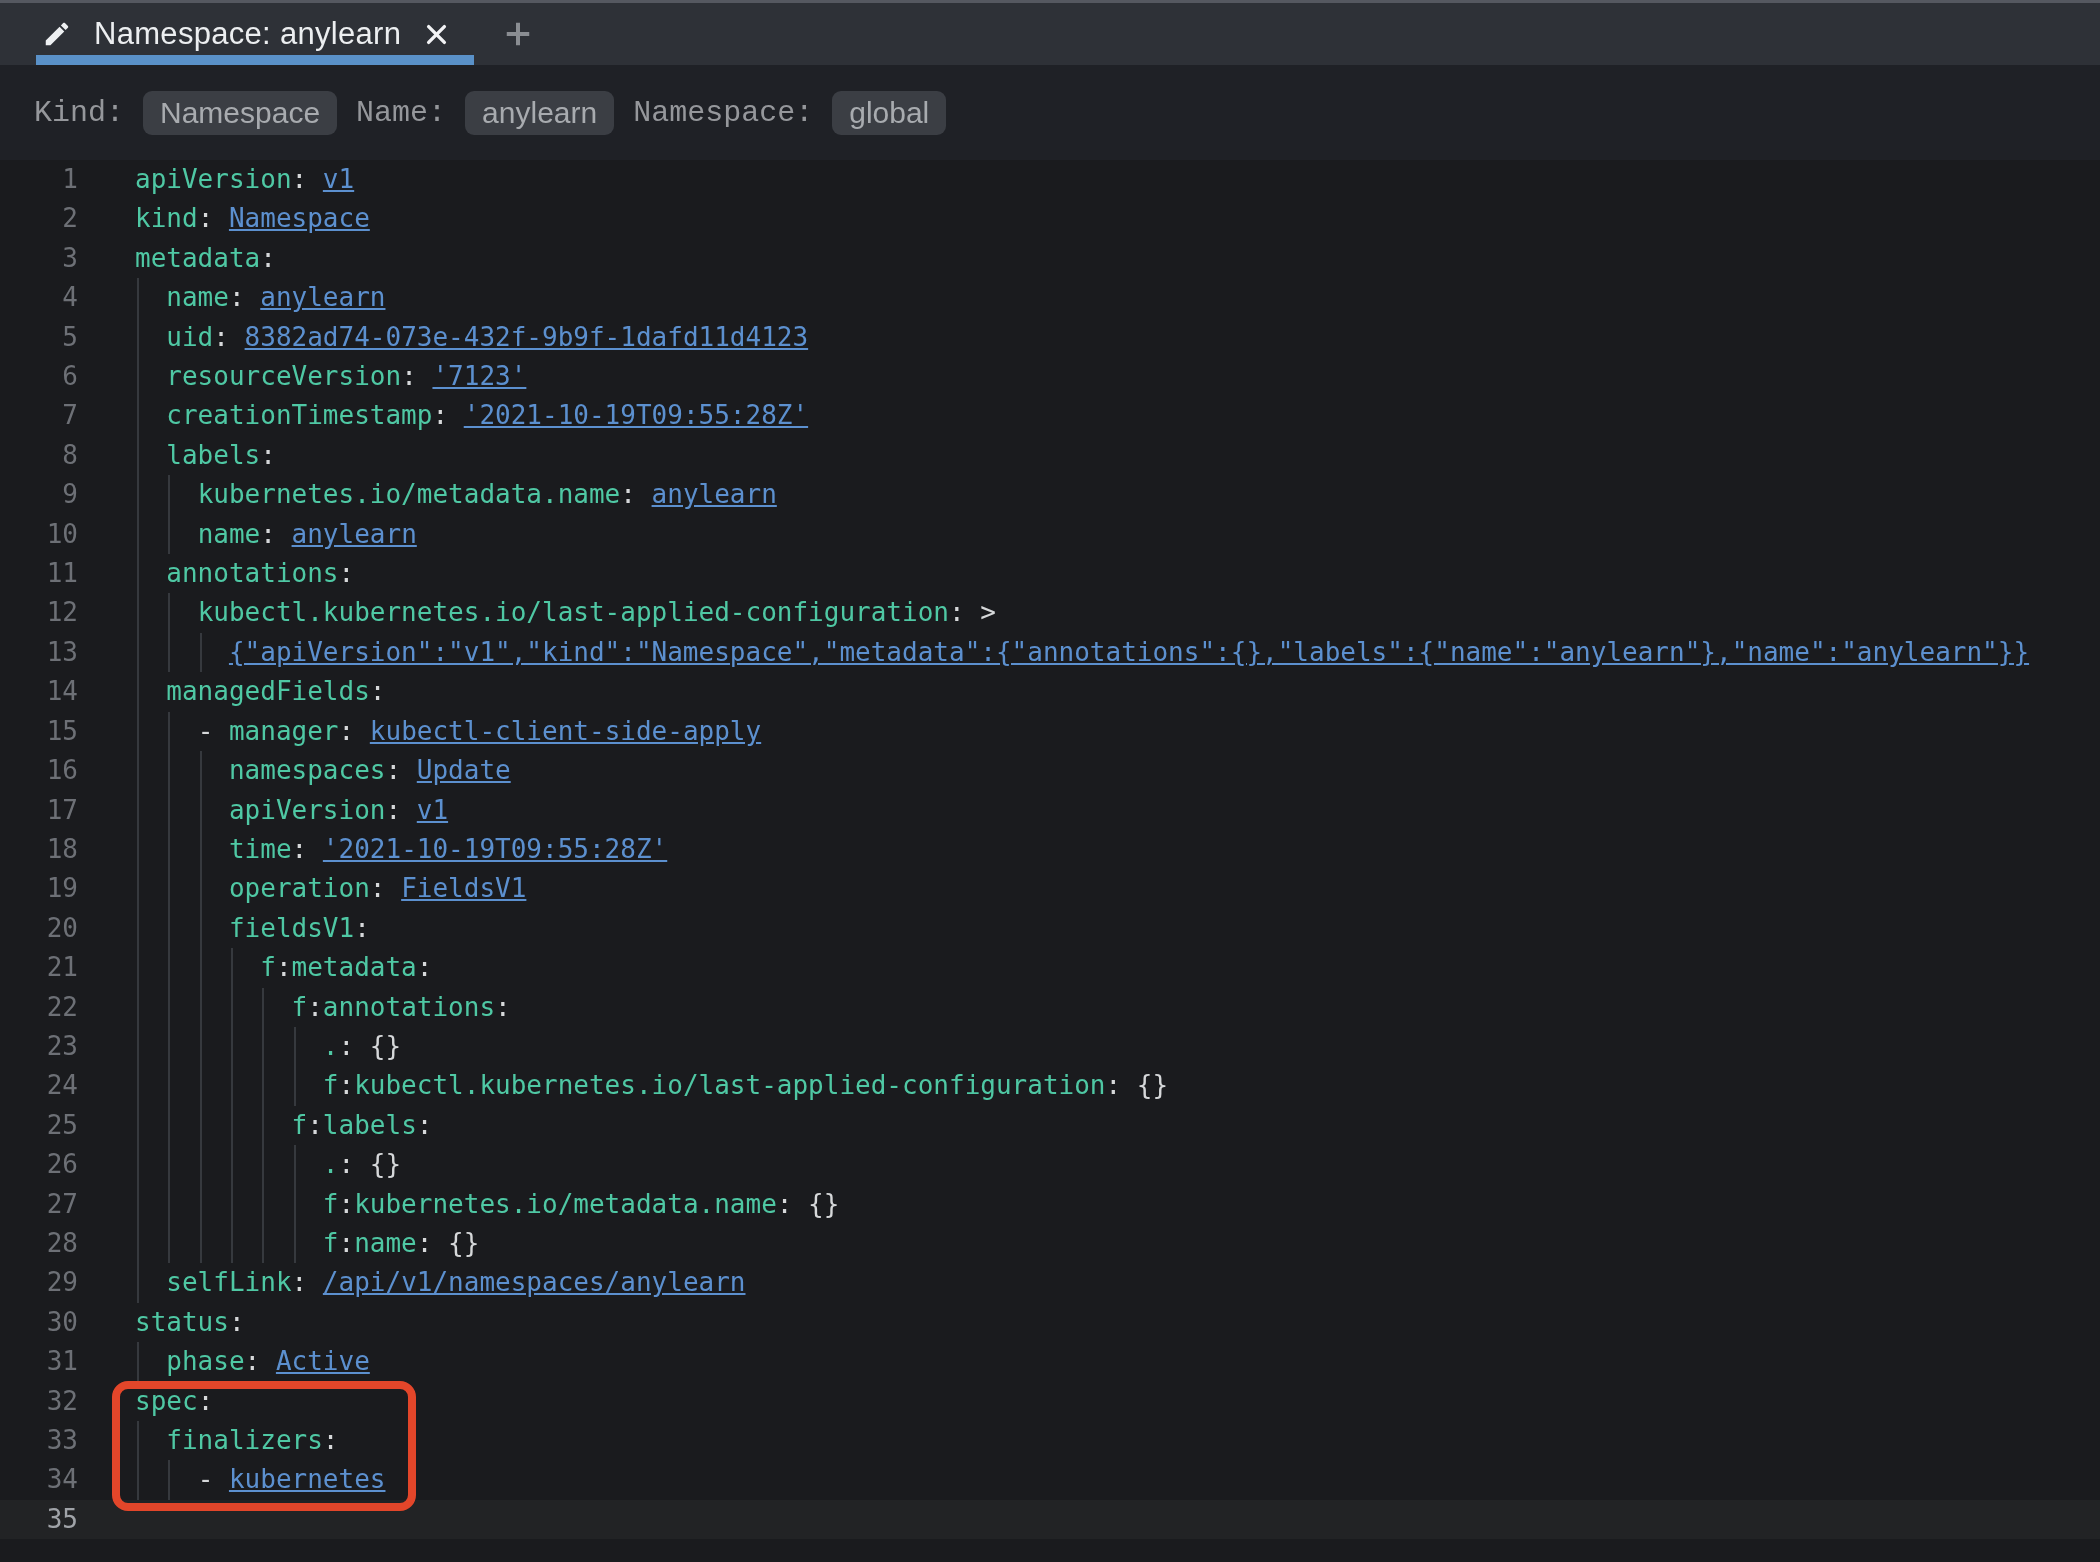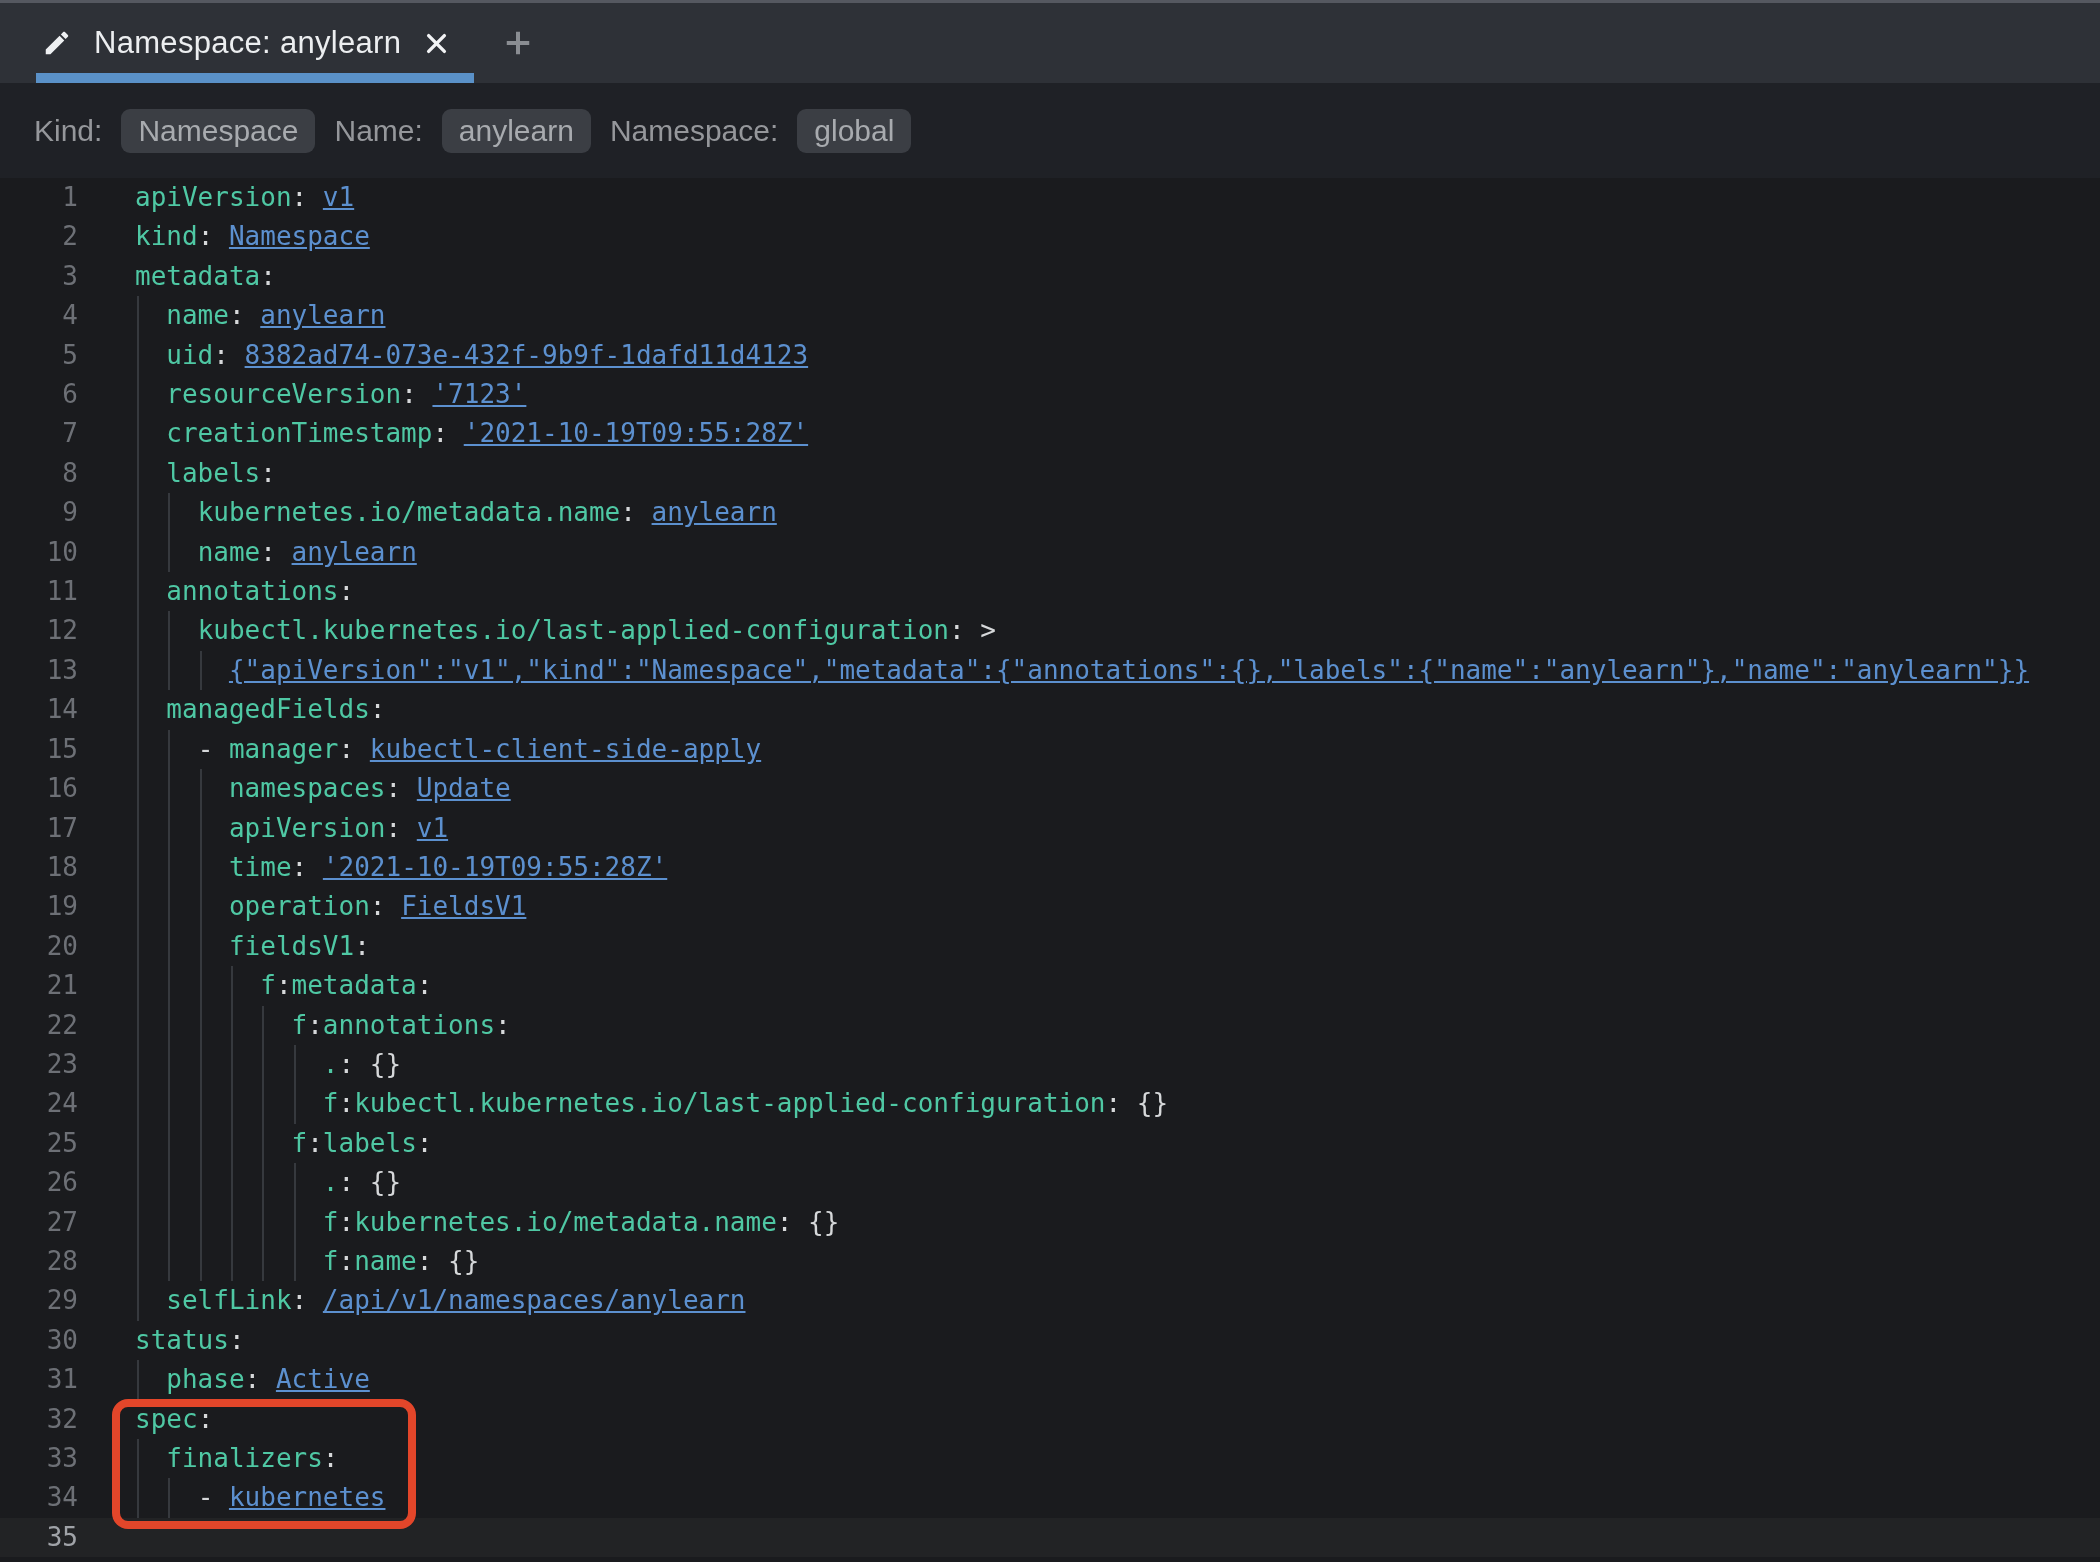--- a/index.html
+++ b/index.html
@@ -9,30 +9,30 @@
     --cursor:#7094cc; --highlight-red:#e3462a;
     --badge-bg:#3b3e44; --badge-text:#a8abaf; --label-text:#95979b; --tab-text:#eceef0;
   }
   *{margin:0;padding:0;box-sizing:border-box;}
   html,body{width:2100px;height:1562px;overflow:hidden;}
   body{background:var(--bg-editor);font-family:"Liberation Sans",sans-serif;}
 
   .top-strip{height:3px;width:100%;background:var(--top-strip);}
 
   
-  .tab-bar{height:80px;background:var(--bg-tabbar);display:flex;align-items:stretch;position:relative;}
+  .tab-bar{height:62px;background:var(--bg-tabbar);display:flex;align-items:stretch;position:relative;}
   .tab{margin-left:36px;display:flex;align-items:center;gap:22px;padding:0 24px 0 6px;position:relative;cursor:pointer;}
   .tab .underline{position:absolute;left:0;right:0;bottom:0;height:10px;background:var(--accent);}
   .tab-title{color:var(--tab-text);font-size:31px;letter-spacing:.3px;white-space:nowrap;}
   .icon-btn{display:flex;align-items:center;justify-content:center;cursor:pointer;}
   .new-tab{width:54px;margin-left:17px;display:flex;align-items:center;justify-content:center;cursor:pointer;}
 
   
   .toolbar{height:95px;background:var(--bg-toolbar);display:flex;align-items:center;padding-left:34px;gap:19px;}
-  .tb-label{color:var(--label-text);font-size:30px;}
+  .tb-label{color:var(--label-text);font-size:30px;font-family:Liberation Mono, monospace;}
   .tb-badge{background:var(--badge-bg);color:var(--badge-text);font-size:30px;height:44px;display:inline-flex;align-items:center;padding:0 17px;border-radius:9px;}
 
   
   .editor{position:relative;height:1390px;overflow:hidden;background:var(--bg-editor);
           font-family:"DejaVu Sans Mono",monospace;font-size:26px;line-height:39.42px;}
   .line{display:flex;height:39.42px;position:relative;}
   .line.active{background:rgba(255,255,255,0.035);align-items:flex-end;}
   .ln{flex:0 0 78px;text-align:right;color:var(--line-number);user-select:none;}
   .line.active .ln{color:var(--line-number-active);}
   .code{flex:1;position:relative;padding-left:57px;white-space:pre;color:var(--punct);}

